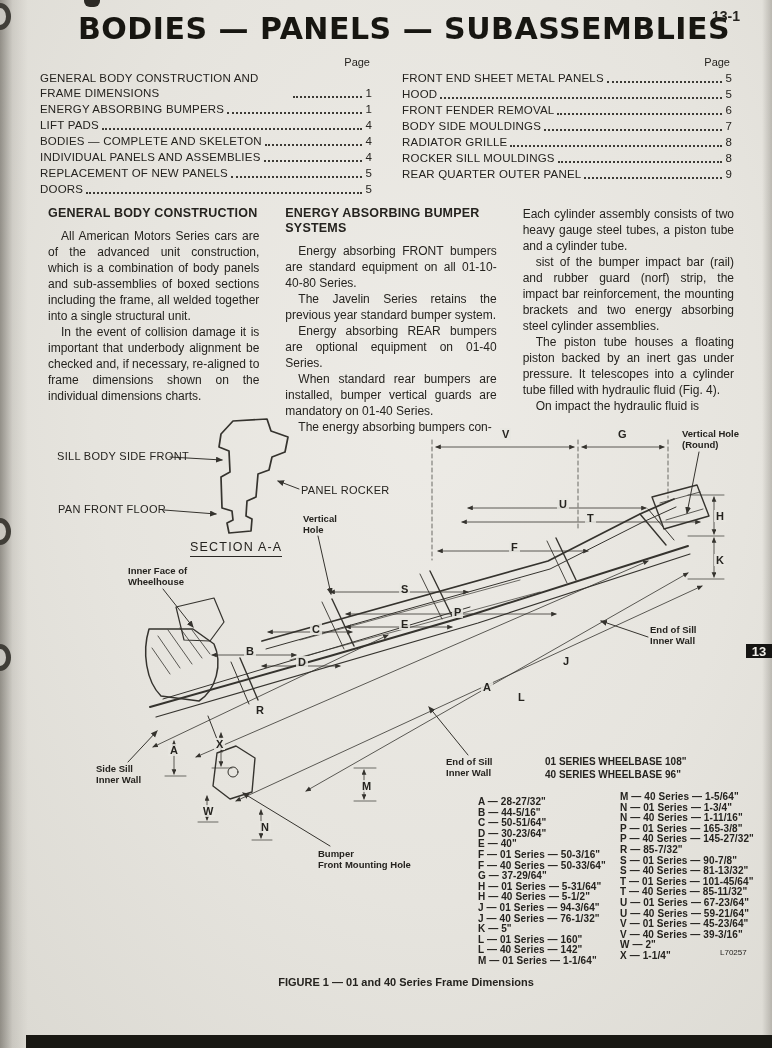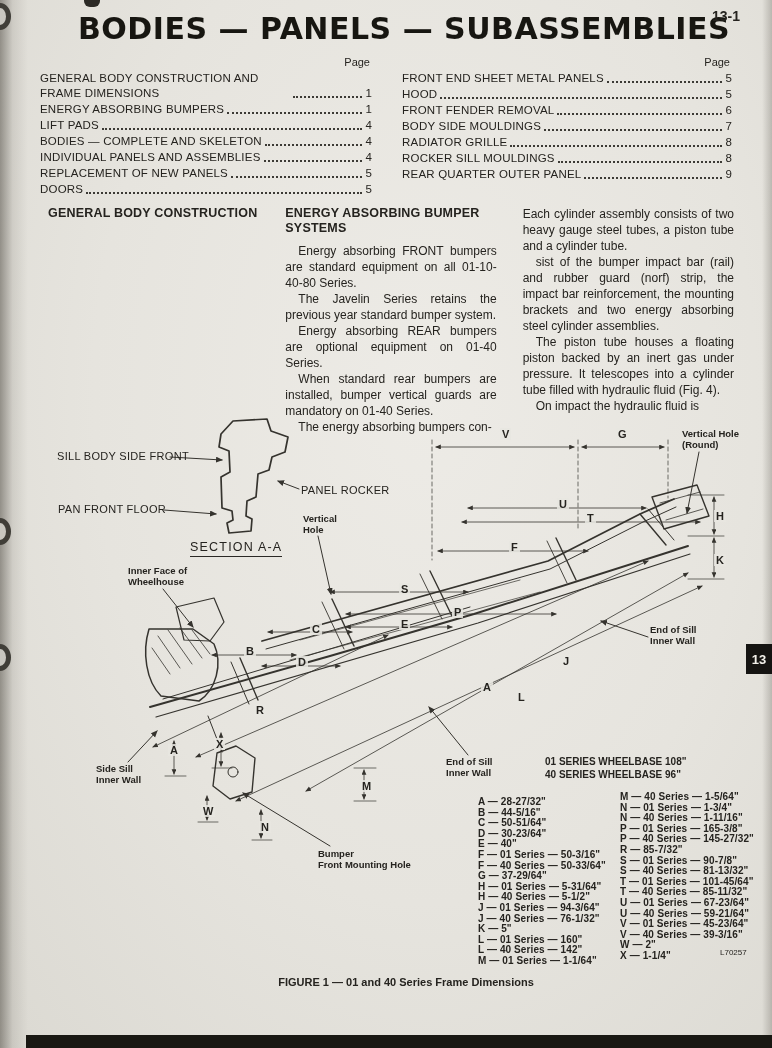--- a/index.html
+++ b/index.html
@@ -42,21 +42,21 @@
   .callout.small { font-size:9.5px; font-weight:bold; line-height:11px; }
   .callout.section { font-size:12.5px; letter-spacing:1.2px; border-bottom:1.5px solid #2a2825; padding-bottom:2px; }
   .marker { position:absolute; font-size:11px; font-weight:bold; z-index:3;
     background:rgba(232,230,224,.85); padding:0 2px; line-height:12px; }
   .wheelbase { position:absolute; left:545px; top:755px; font-size:10px; font-weight:bold; line-height:13px; z-index:3; }
   .dims { position:absolute; font-size:10px; font-weight:bold; line-height:10.6px; letter-spacing:.1px; z-index:3; }
   .dims-left { left:478px; top:797px; } .dims-right { left:620px; top:792px; }
   .photo-code { position:absolute; left:720px; top:948px; font-size:8px; z-index:3; }
   .fig-caption { position:absolute; left:60px; right:20px; top:976px; text-align:center; font-size:11px; font-weight:bold; z-index:3; }
 
-  .side-tab { position:absolute; right:0; top:644px; width:26px; height:30px; background:#151412; color:#f2f0ea;
+  .side-tab { position:absolute; right:0; top:644px; width:26px; height:14px; background:#151412; color:#f2f0ea;
     display:flex; align-items:center; justify-content:center; font-size:13px; font-weight:bold; z-index:9; }
 </style>
 </head>
 <body>
 
 <div class="page">
 
   <div class="mark-top"></div>
   <h1 class="title">BODIES — PANELS — SUBASSEMBLIES</h1>
   <div class="corner-ref">13-1</div>
@@ -155,20 +155,22 @@
           <span class="toc-page">9</span>
         </div>
 
     </div>
   </div>
 
   <div class="articles">
     <div class="art-col">
       <h2>GENERAL BODY CONSTRUCTION</h2>
       <div>
+        <p class="para">All American Motors Series cars are of the advanced unit construction, which is a combination of body panels and sub-assemblies of boxed sections including the frame, all welded together into a single structural unit.</p>
+          <p class="para">In the event of collision damage it is important that underbody alignment be checked and, if necessary, re-aligned to frame dimensions shown on the individual dimensions charts.</p>
       </div>
     </div>
     <div class="art-col">
       <h2>ENERGY ABSORBING BUMPER SYSTEMS</h2>
       <div>
         <p class="para">Energy absorbing FRONT bumpers are standard equipment on all 01-10-40-80 Series.</p>
           <p class="para">The Javelin Series retains the previous year standard bumper system.</p>
           <p class="para">Energy absorbing REAR bumpers are optional equipment on 01-40 Series.</p>
           <p class="para">When standard rear bumpers are installed, bumper vertical guards are mandatory on 01-40 Series.</p>
           <p class="para">The energy absorbing bumpers con-</p>

